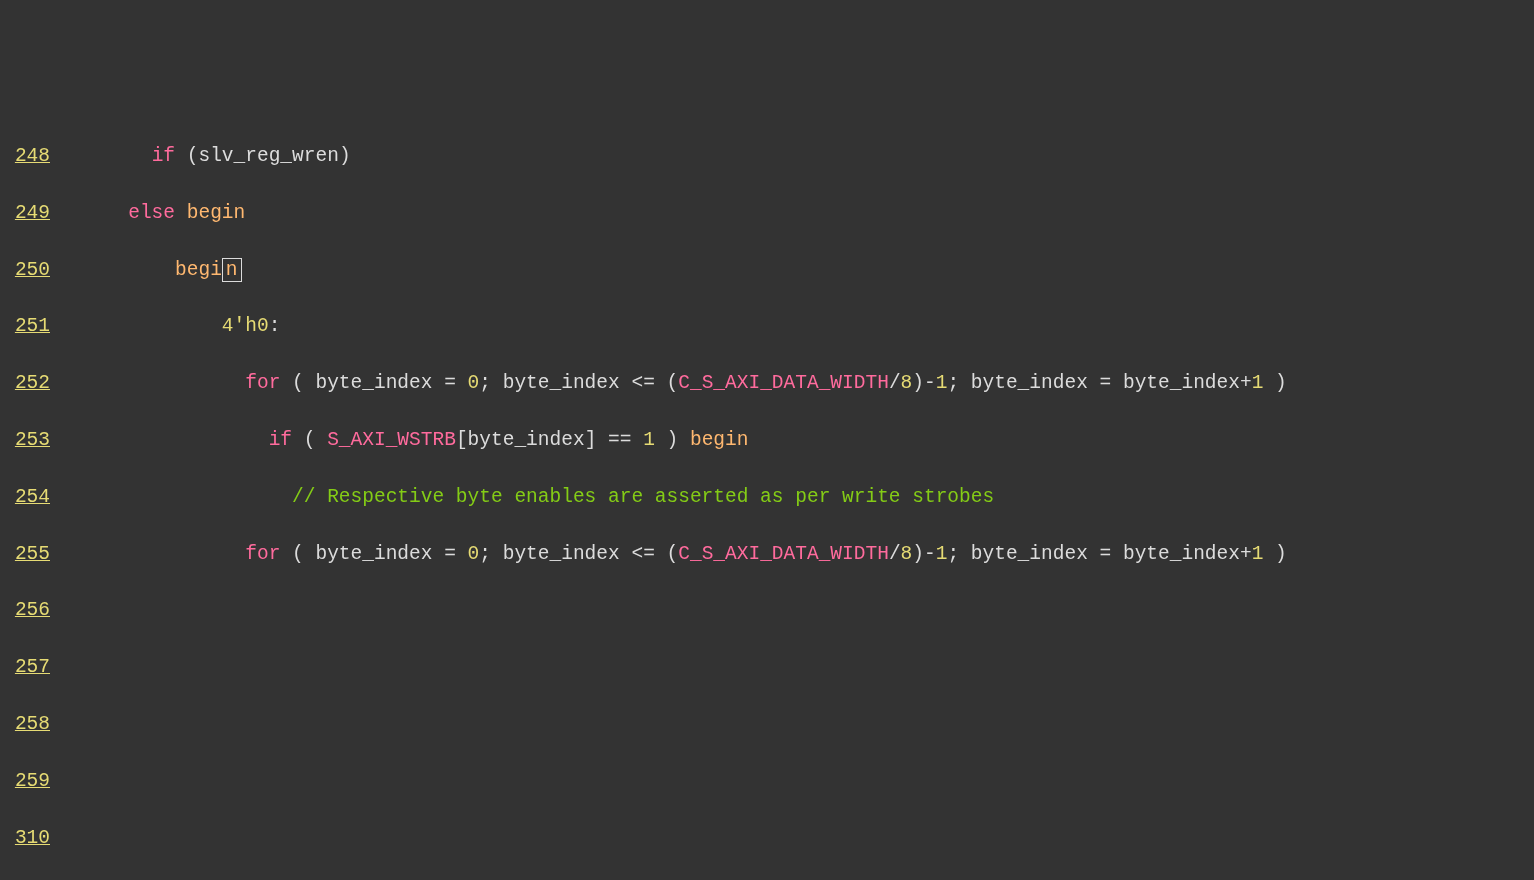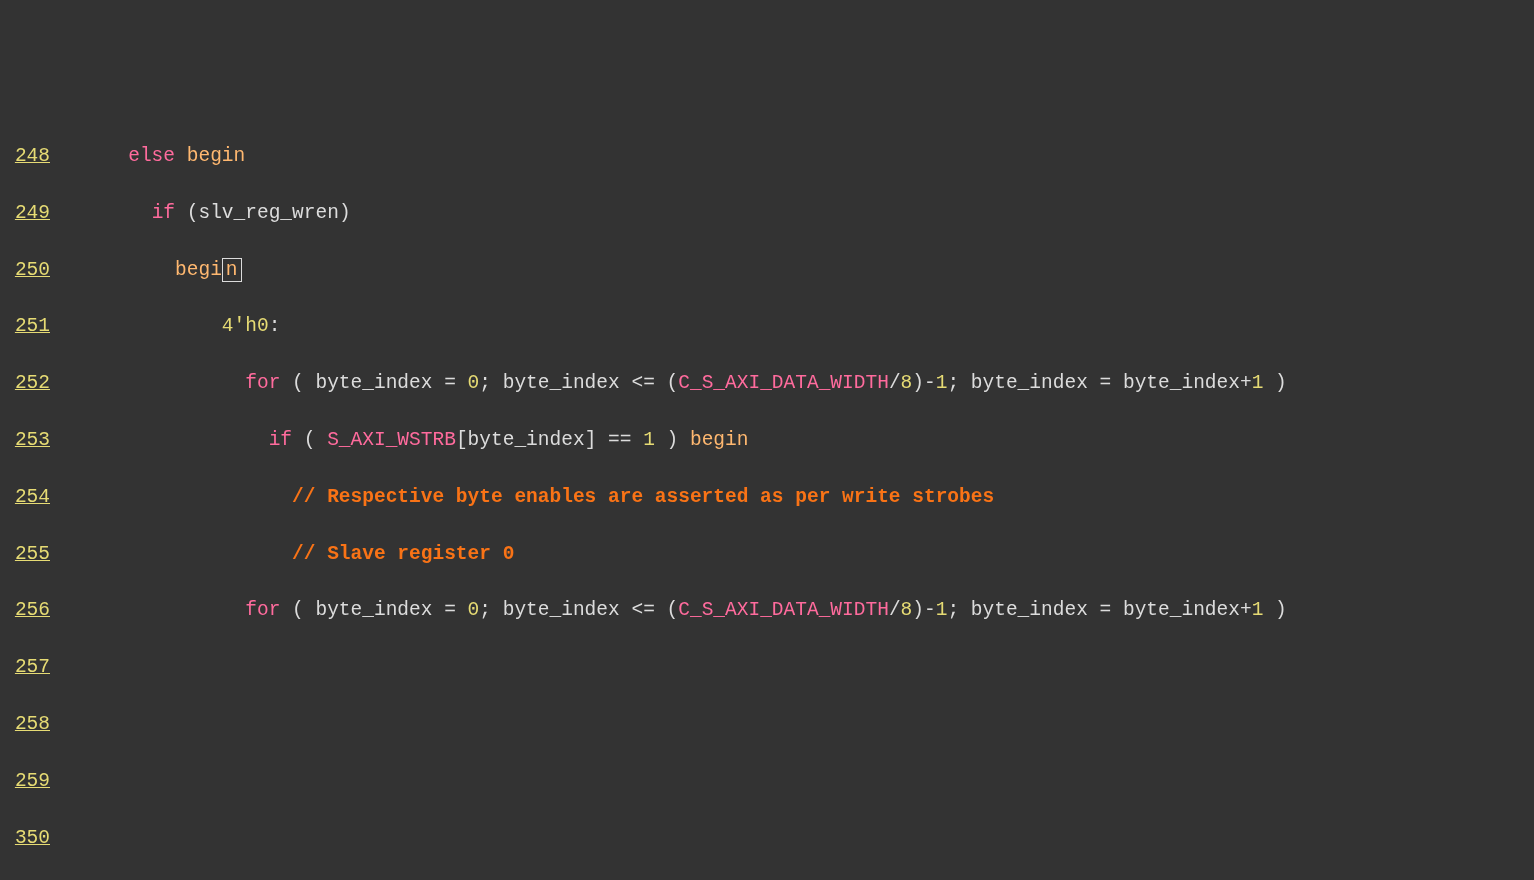--- a/index.html
+++ b/index.html
@@ -26,21 +26,21 @@
     user-select: none;
   }
   .code {
     flex: 1;
   }
   .ln { height: 28.4px; text-decoration: underline; }
   .cl { height: 28.4px; }
   .kw { color: #ff6b9d; }      
   .kw2 { color: #ffb870; }     
   .num { color: #e6db74; }     
-  .cmt { color: #f97316; font-weight: bold; }     
+  .cmt { color: #84cc16; }     
   .const { color: #ff6b9d; }
   .cursor {
     border: 1px solid #dcdcdc;
     padding: 0 3px;
   }
 </style>
 </head>
 <body>
 
 
@@ -52,49 +52,48 @@
 <div class="ln">250</div>
 <div class="ln">251</div>
 <div class="ln">252</div>
 <div class="ln">253</div>
 <div class="ln">254</div>
 <div class="ln">255</div>
 <div class="ln">256</div>
 <div class="ln">257</div>
 <div class="ln">258</div>
 <div class="ln">259</div>
-<div class="ln">350</div>
+<div class="ln">310</div>
 
 
 
 
 
 
 
 
 
 
 
 
 
 
 
 
 
 
 </div>
 <div class="code">
+<div class="cl">        <span class="kw">if</span> (<span>slv_reg_wren</span>)</div>
 <div class="cl">      <span class="kw">else</span> <span class="kw2">begin</span></div>
-<div class="cl">        <span class="kw">if</span> (<span>slv_reg_wren</span>)</div>
 <div class="cl">          <span class="kw2">begi</span><span class="kw2 cursor">n</span></div>
 <div class="cl">              <span class="num">4'h0</span>:</div>
 <div class="cl">                <span class="kw">for</span> ( <span>byte_index</span> = <span class="num">0</span>; <span>byte_index</span> &lt;= (<span class="const">C_S_AXI_DATA_WIDTH</span>/<span class="num">8</span>)-<span class="num">1</span>; <span>byte_index</span> = <span>byte_index</span>+<span class="num">1</span> )</div>
 <div class="cl">                  <span class="kw">if</span> ( <span class="const">S_AXI_WSTRB</span>[<span>byte_index</span>] == <span class="num">1</span> ) <span class="kw2">begin</span></div>
 <div class="cl">                    <span class="cmt">// Respective byte enables are asserted as per write strobes</span></div>
-<div class="cl">                    <span class="cmt">// Slave register 0</span></div>
 <div class="cl">                <span class="kw">for</span> ( <span>byte_index</span> = <span class="num">0</span>; <span>byte_index</span> &lt;= (<span class="const">C_S_AXI_DATA_WIDTH</span>/<span class="num">8</span>)-<span class="num">1</span>; <span>byte_index</span> = <span>byte_index</span>+<span class="num">1</span> )</div>
 
 
 
 
 
 
 
 
 

